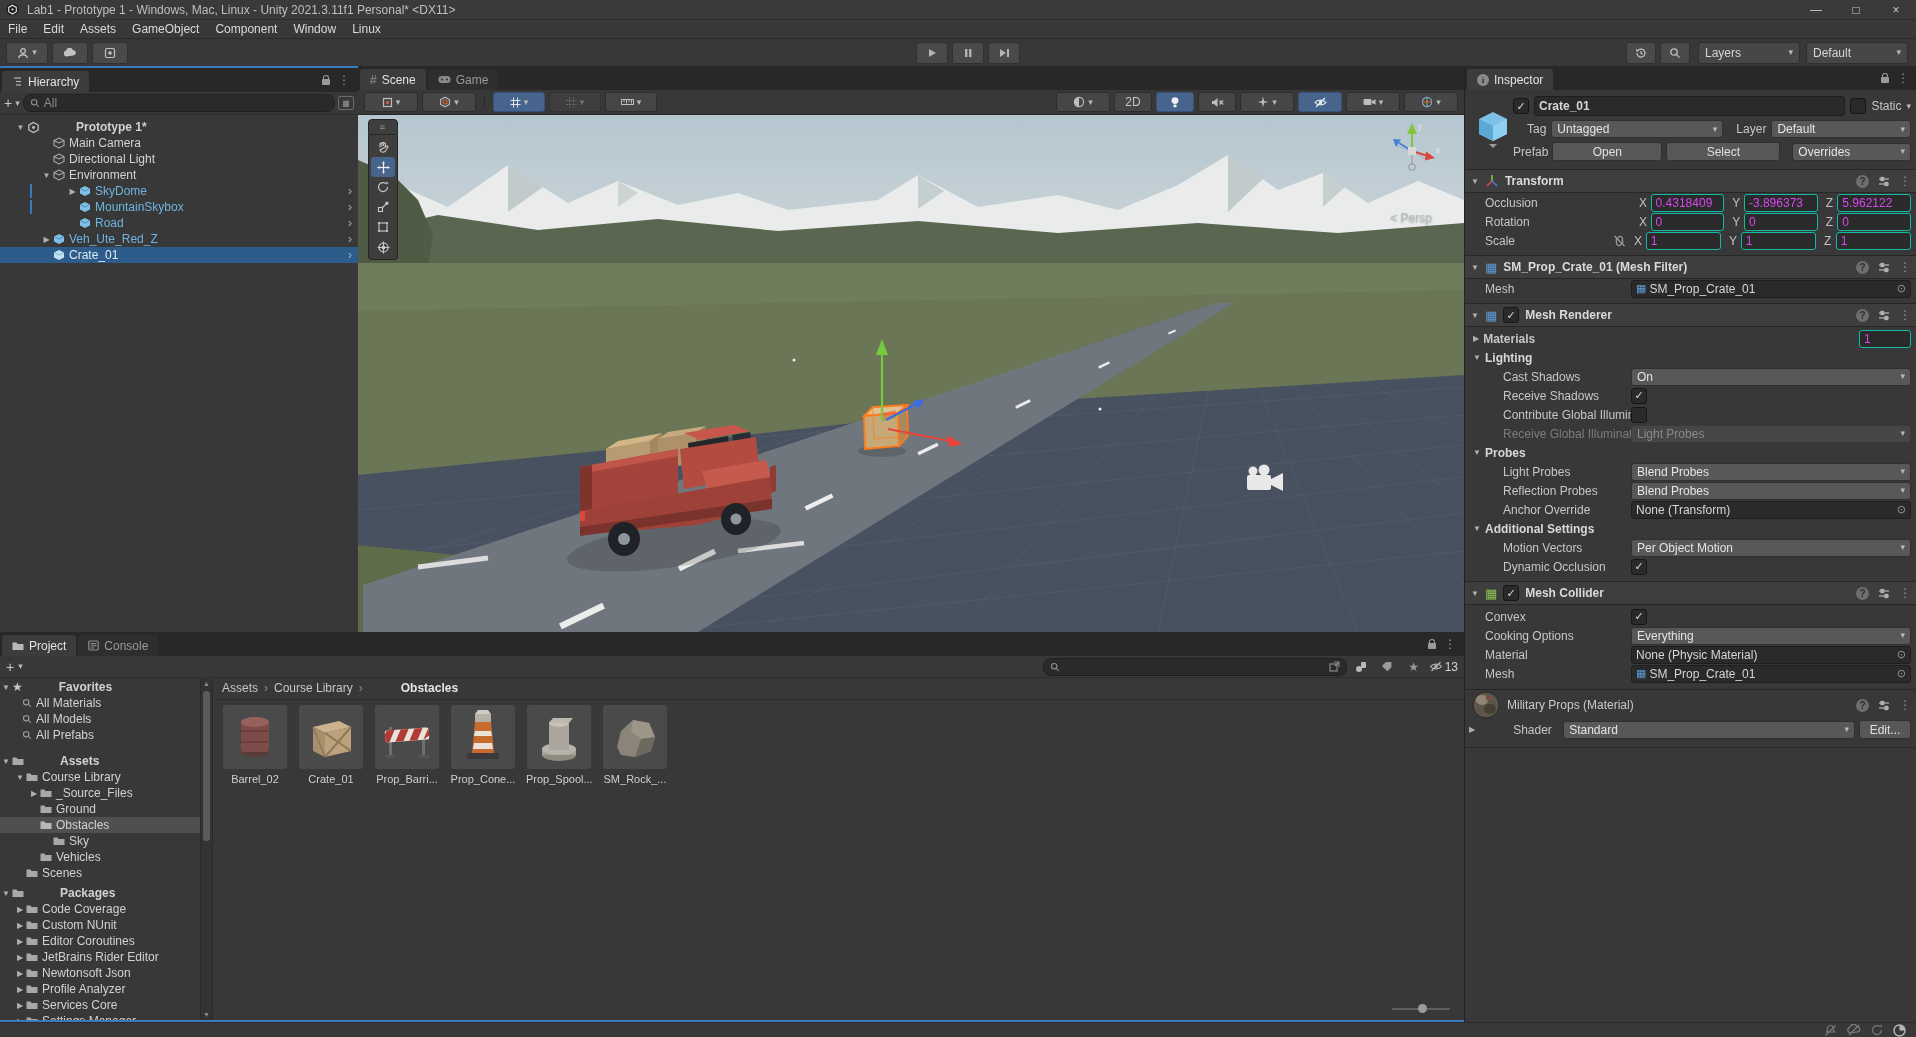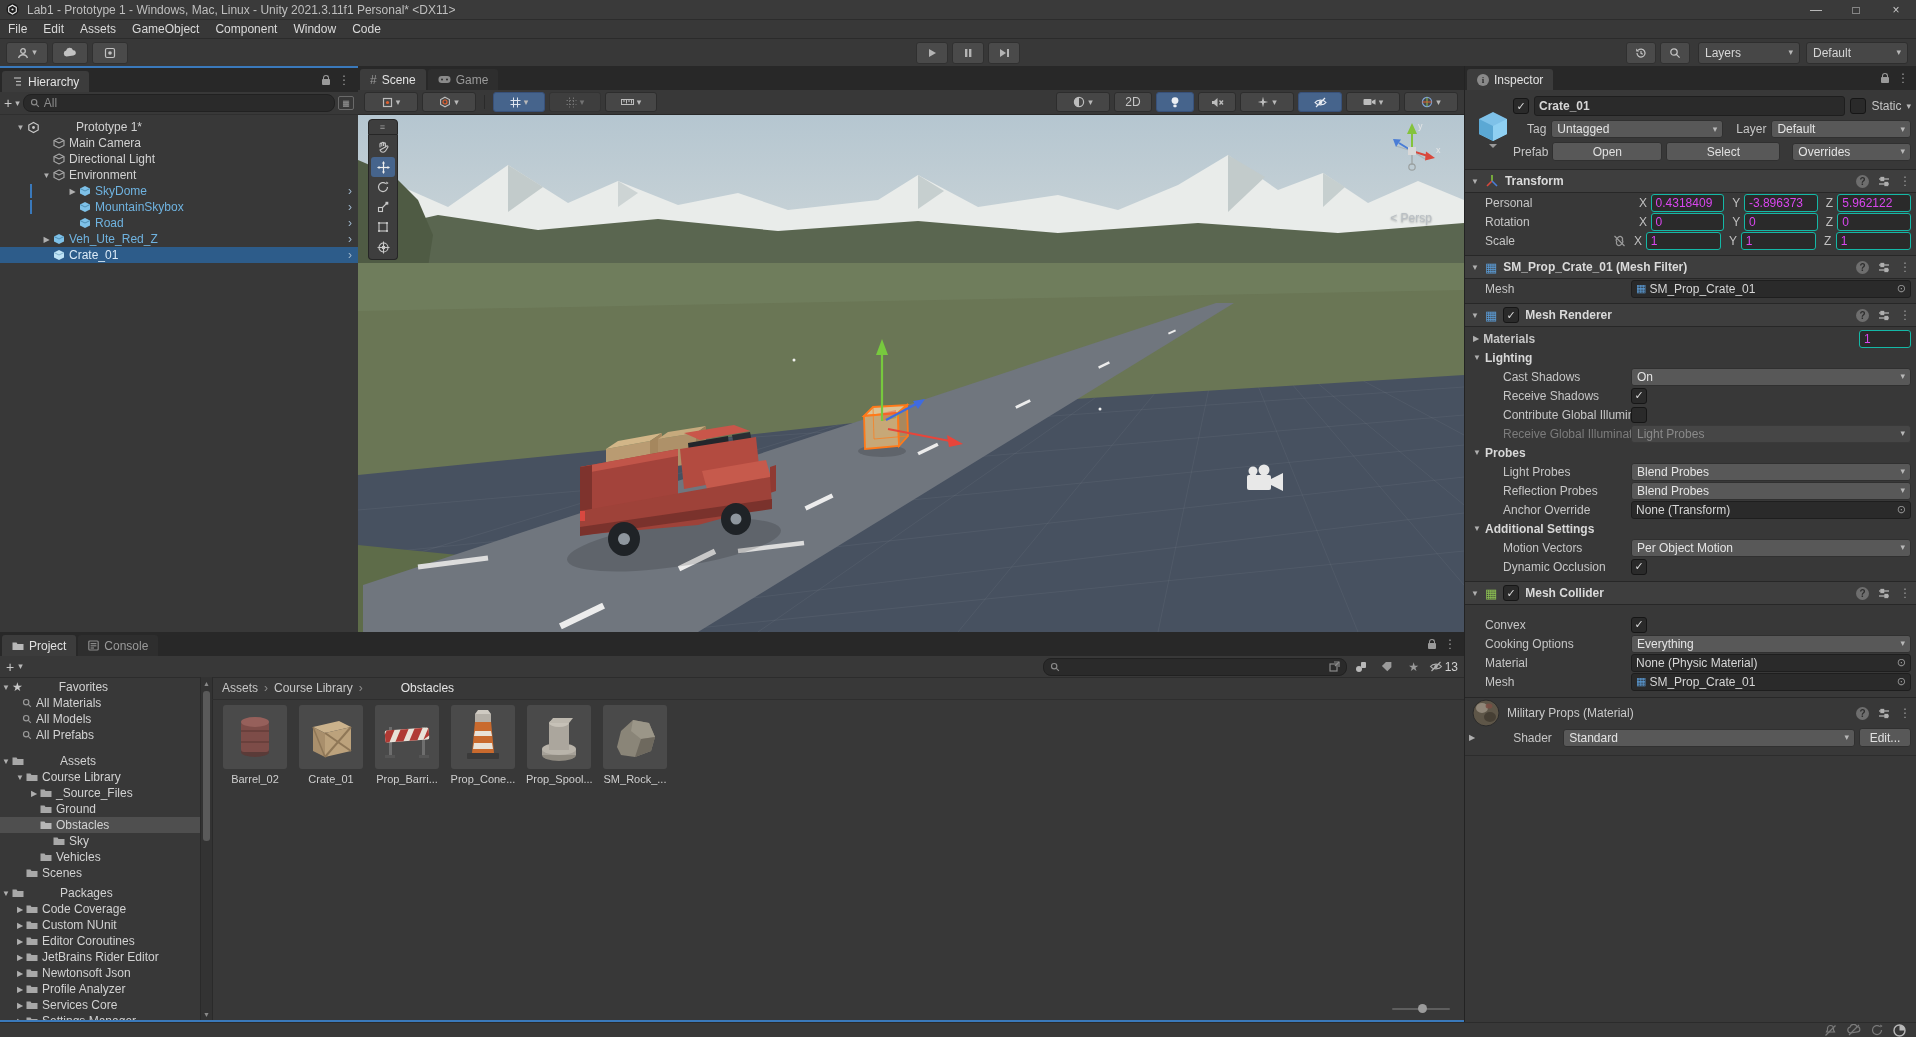--- a/index.html
+++ b/index.html
@@ -91,21 +91,21 @@
 
   
   #project{left:0;top:632px;width:1464px;height:390px;background:#383838;border-right:1px solid #232323;}
   #ptools{height:21px;background:#383838;border-bottom:1px solid #2C2C2C;display:flex;align-items:center;padding:0 6px;gap:4px;}
   #pbody{position:absolute;left:0;top:45px;width:1464px;height:343px;}
   #ptree{position:absolute;left:0;top:0;width:212px;height:343px;border-right:1px solid #2A2A2A;overflow:hidden;}
   .prow{height:16px;display:flex;align-items:center;white-space:nowrap;}
   .prow.sel{background:#4F4F4F;}
   .prow .fo{width:12px;text-align:center;flex:0 0 12px;}
   .prow .nm{margin-left:4px;}
-  .bold{font-weight:normal;padding-left:32px;}
+  .bold{font-weight:bold;padding-left:32px;}
   .pscroll{position:absolute;right:0;top:0;width:11px;height:343px;background:#333333;border-left:1px solid #2A2A2A;}
   .pthumb{position:absolute;left:2px;top:14px;width:7px;height:150px;background:#5A5A5A;border-radius:3px;}
   .sarrow{position:absolute;left:0;width:11px;height:12px;color:#8A8A8A;font-size:7px;display:flex;align-items:center;justify-content:center;}
   #pcontent{position:absolute;left:212px;top:0;right:0;height:343px;}
   #breadcrumb{height:22px;display:flex;align-items:center;padding:0 10px;gap:6px;border-bottom:1px solid #2E2E2E;color:#C6C6C6;}
   .bsep{color:#8A8A8A;}
   .tile{position:absolute;width:66px;text-align:center;}
   .thumb{width:64px;height:64px;background:#4A4A4A;border-radius:3px;margin:0 auto;}
   .tname{margin-top:4px;color:#CFCFCF;font-size:11px;white-space:nowrap;}
   #sizeslider{position:absolute;right:14px;bottom:6px;width:58px;height:10px;}
@@ -135,21 +135,21 @@
   </span>
 </div>
 
 <div id="menubar" class="p flex">
   <span class="menu-item">File</span>
   <span class="menu-item">Edit</span>
   <span class="menu-item">Assets</span>
   <span class="menu-item">GameObject</span>
   <span class="menu-item">Component</span>
   <span class="menu-item">Window</span>
-  <span class="menu-item">Code</span>
+  <span class="menu-item">Linux</span>
 </div>
 
 <div id="maintoolbar" class="p flex">
   <div class="tbtn" style="width:40px;margin-left:6px">
     <span class="ic">
         <svg width="12" height="12" viewBox="0 0 12 12" stroke="#C2C2C2" fill="none" stroke-width="1.3">
           <circle cx="6" cy="4" r="2.3"></circle>
           <path d="M1.6,11 a4.6,4.6 0 0 1 8.8,0"></path>
         </svg>
       </span>
@@ -776,21 +776,21 @@
               <line x1="1" y1="3" x2="11" y2="3"></line>
               <line x1="1" y1="8" x2="11" y2="8"></line>
               <rect x="3" y="1.5" width="2.6" height="3" fill="#AFAFAF"></rect>
               <rect x="7" y="6.5" width="2.6" height="3" fill="#AFAFAF"></rect>
             </svg>
           </span>
         <span class="dots">⋮</span>
       </span>
     </div>
     <div class="irow">
-      <span class="ilbl">Personal</span>
+      <span class="ilbl">Occlusion</span>
       <span class="axlbl">X</span>
       <span class="axf">0.4318409</span>
       <span class="axlbl">Y</span>
       <span class="axf">-3.896373</span>
       <span class="axlbl">Z</span>
       <span class="axf">5.962122</span>
     </div>
     <div class="irow">
       <span class="ilbl">Rotation</span>
       <span class="axlbl">X</span>
@@ -944,21 +944,21 @@
             <svg width="12" height="11" viewBox="0 0 12 11" stroke="#AFAFAF" stroke-width="1.3">
               <line x1="1" y1="3" x2="11" y2="3"></line>
               <line x1="1" y1="8" x2="11" y2="8"></line>
               <rect x="3" y="1.5" width="2.6" height="3" fill="#AFAFAF"></rect>
               <rect x="7" y="6.5" width="2.6" height="3" fill="#AFAFAF"></rect>
             </svg>
           </span>
         <span class="dots">⋮</span>
       </span>
     </div>
-    <div class="irow" style="margin-top:10px">
+    <div class="irow" style="margin-top:2px">
       <span class="ilbl">Convex</span>
       <span class="chk">✓</span>
     </div>
     <div class="irow">
       <span class="ilbl">Cooking Options</span>
       <span class="dd">
           <span>Everything</span>
           <span class="caret">▾</span>
         </span>
     </div>

